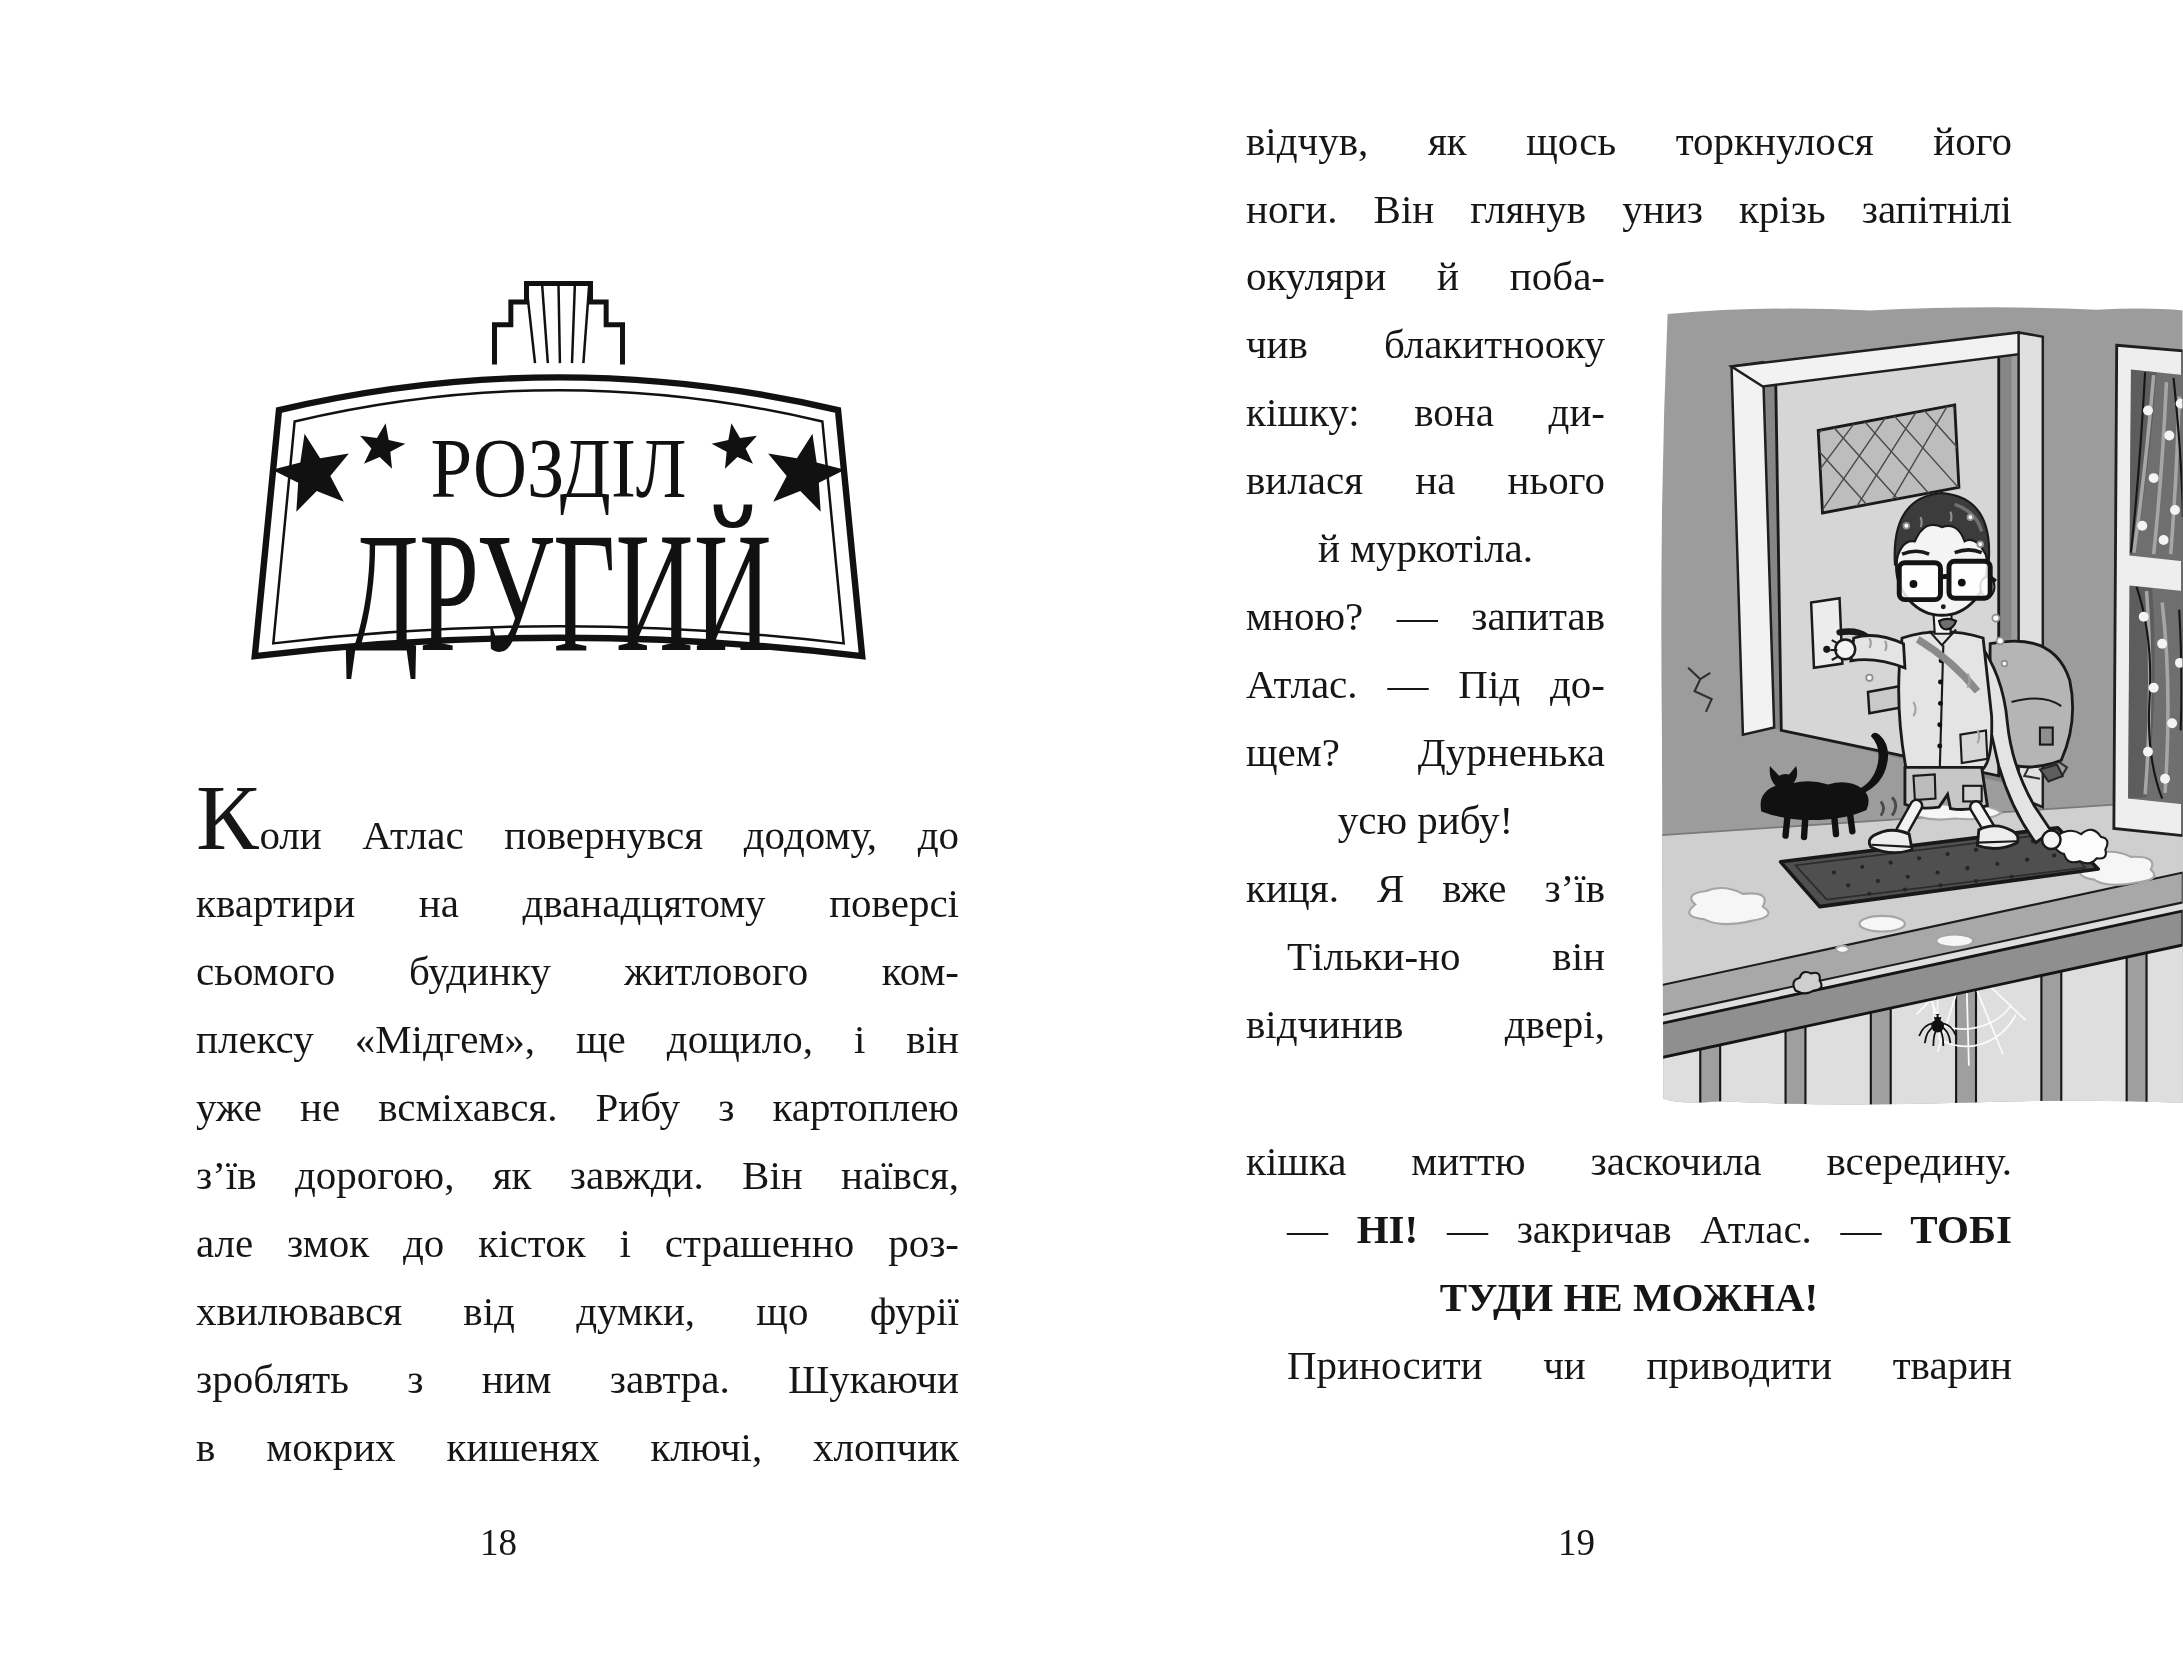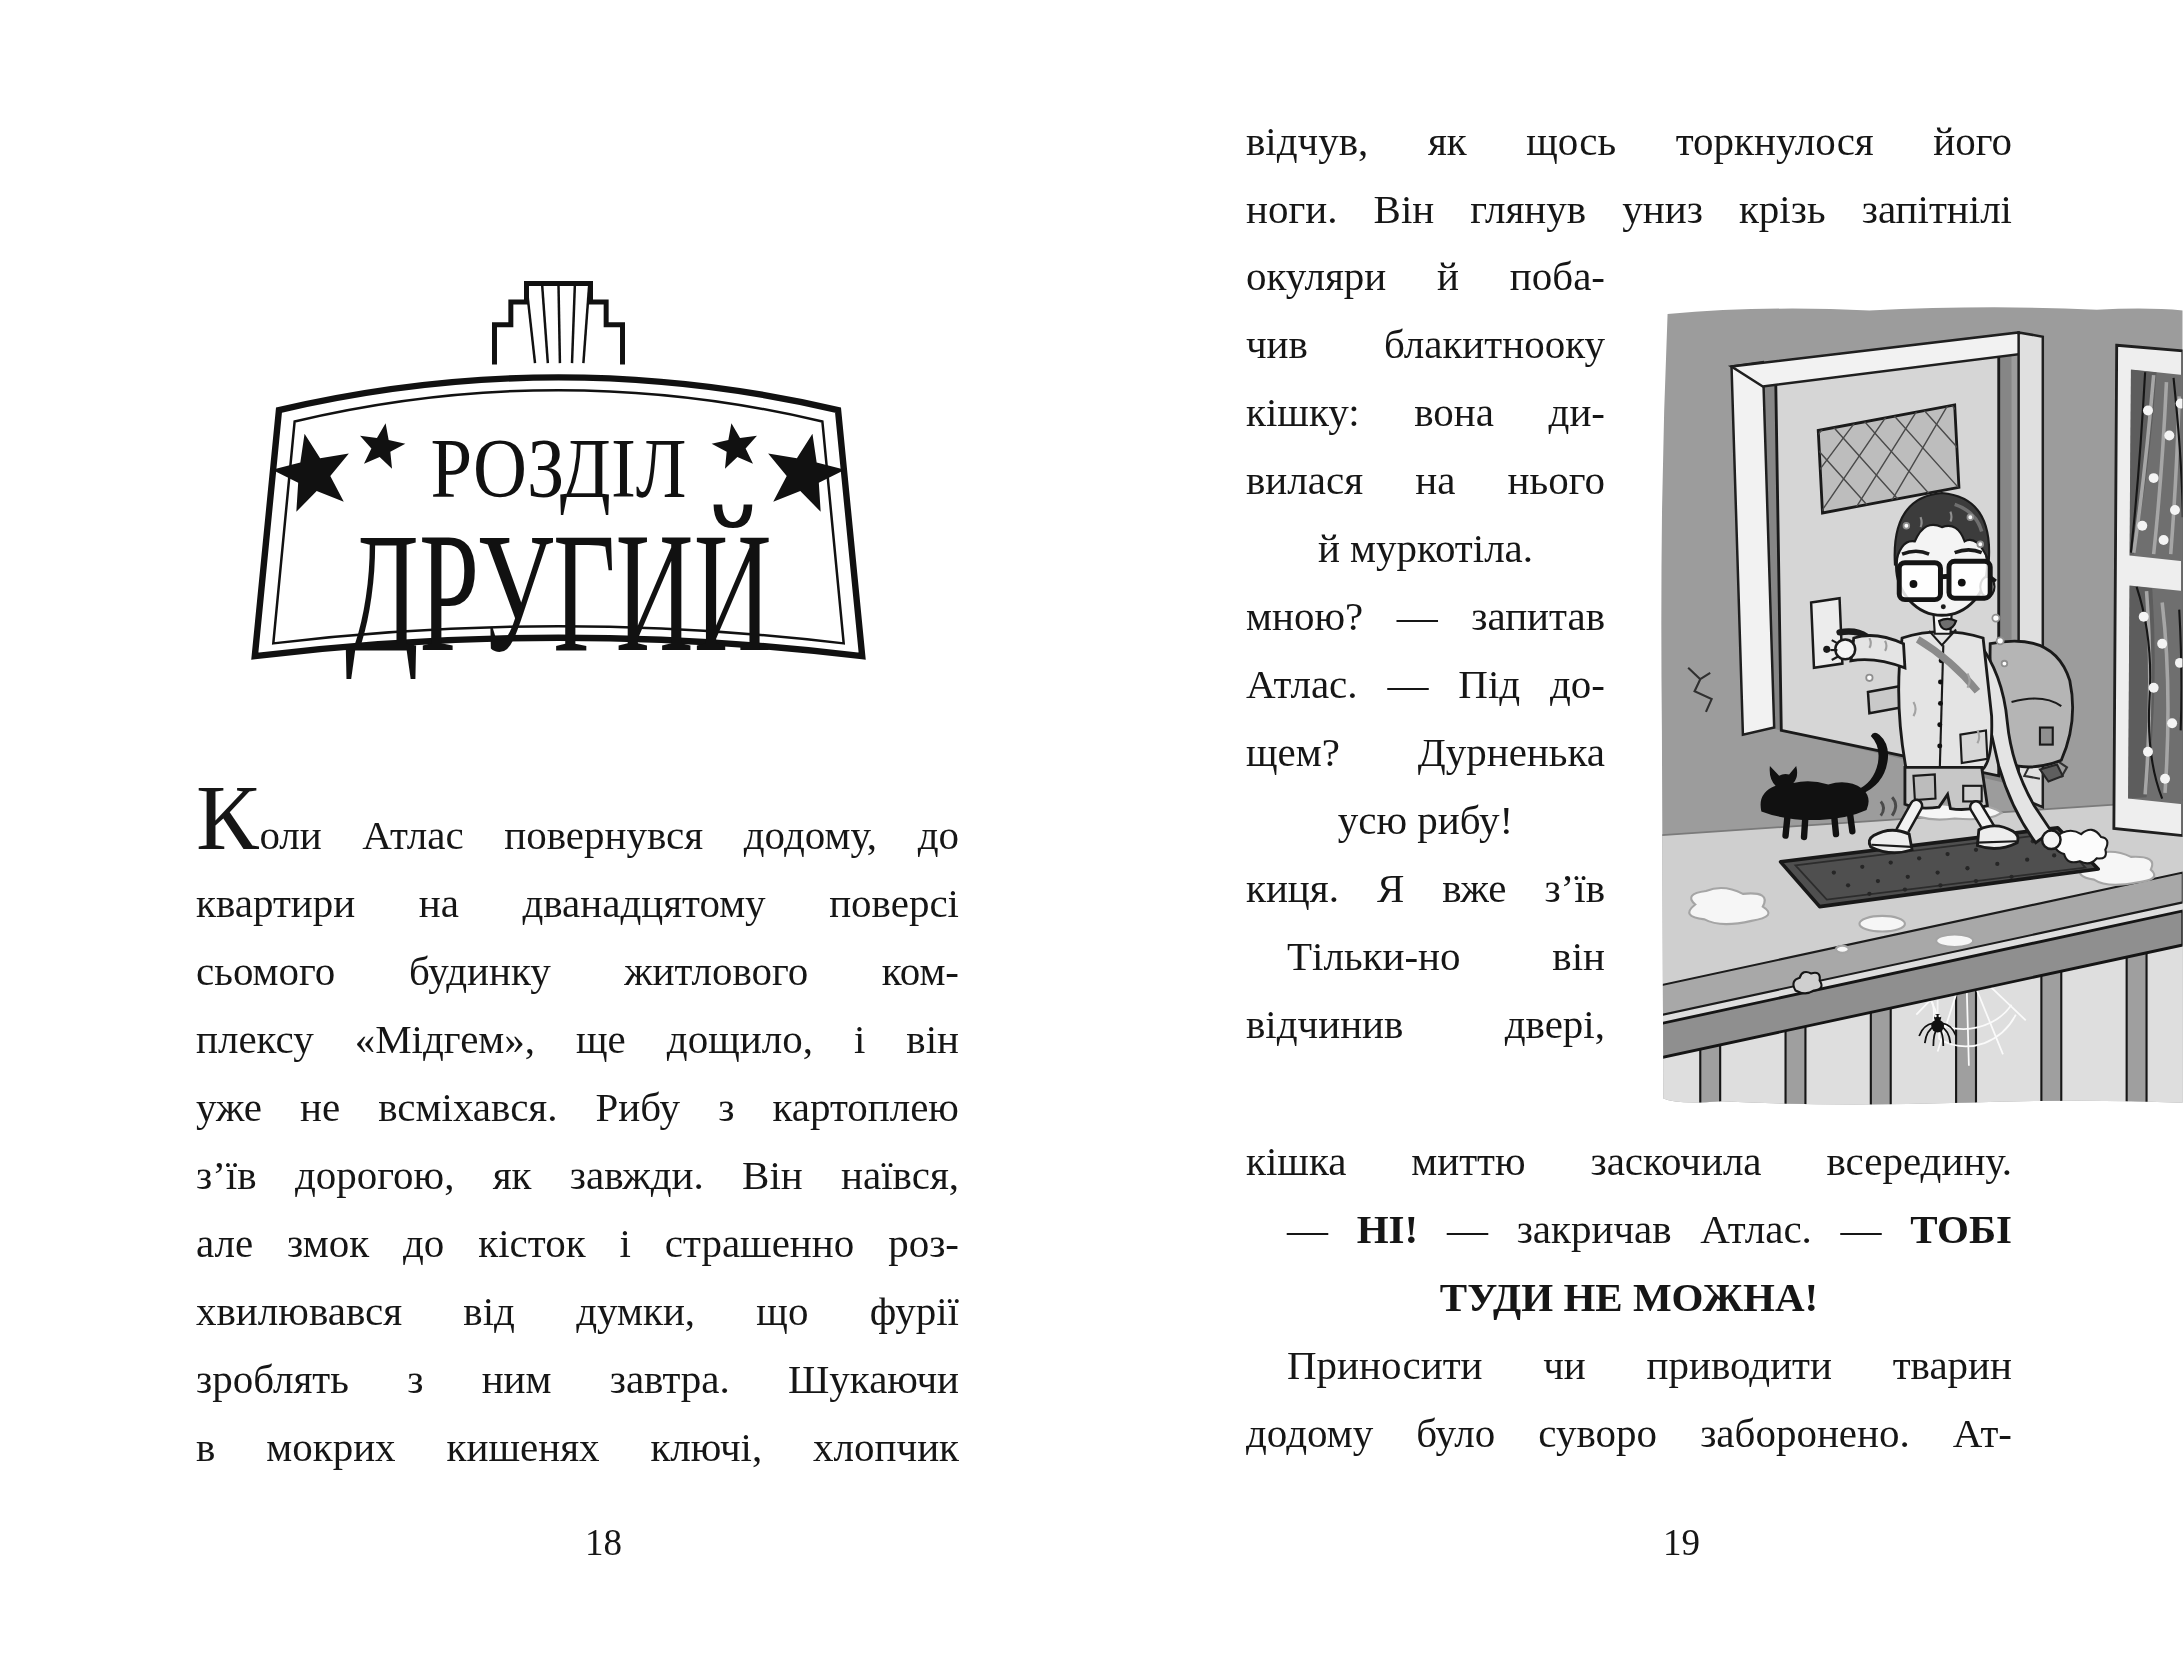--- a/index.html
+++ b/index.html
@@ -7,21 +7,21 @@
     width:2183px;height:1679px;position:relative;background:#ffffff;
     font-family:"Liberation Serif", serif;color:#161616;overflow:hidden;
   }
   .abs{position:absolute;}
   .tline{height:68px;line-height:68px;font-size:41px;white-space:nowrap;}
   .j{text-align:justify;text-align-last:justify;white-space:normal;}
   .l{text-align:center;}
   .ind{text-indent:41px;}
   .b{font-weight:bold;}
   .initial{font-size:94px;line-height:0;letter-spacing:0.7px;}
-  .pnum{font-size:37px;text-align:right;line-height:43px;}
+  .pnum{font-size:37px;text-align:left;line-height:43px;}
   svg text{font-family:"Liberation Serif", serif;}
 </style>
 </head>
 <body>
 
 <svg class="abs" style="left:242px;top:245px;" width="633" height="434" viewBox="0 0 890 610">
   <defs>
     <path id="star5" d="M0,-1 L0.245,-0.338 L0.951,-0.309 L0.398,0.129 L0.588,0.809 L0,0.418 L-0.588,0.809 L-0.398,0.129 L-0.951,-0.309 L-0.245,-0.338 Z"></path>
   </defs>
 
@@ -89,21 +89,20 @@
   <div class="tline j">киця. Я вже з’їв</div>
   <div class="tline j ind">Тільки-но він</div>
   <div class="tline j">відчинив двері,</div>
 </div>
 
 <div class="abs" style="left:1246px;top:1127px;width:766px;">
   <div class="tline j">кішка миттю заскочила всередину.</div>
   <div class="tline j ind"><span>— </span><span class="b">НІ!</span><span> — закричав Атлас. — </span><span class="b">ТОБІ</span></div>
   <div class="tline l b">ТУДИ НЕ МОЖНА!</div>
   <div class="tline j ind">Приносити чи приводити тварин</div>
-  <div class="tline j">додому було суворо заборонено. Ат-</div>
 </div>
 
 <div class="abs pnum" style="left:1558px;top:1521px;width:142px;">19</div>
 
 <svg class="abs" style="left:1656px;top:304px;" width="527" height="808" viewBox="0 0 741 1137" aria-label="book illustration">
   <defs>
     <clipPath id="illclip">
       <path d="M16,14 Q150,2 300,9 Q470,1 620,8 Q690,4 741,9 L741,1124 Q600,1118 430,1124 Q250,1130 90,1122 Q30,1127 10,1118 L8,600 Q4,300 16,14 Z"></path>
     </clipPath>
     <clipPath id="meshclip">

